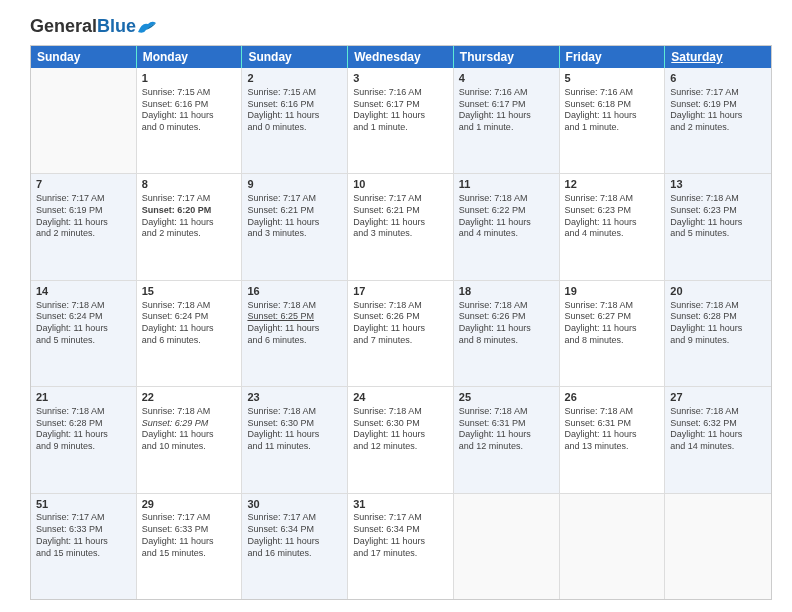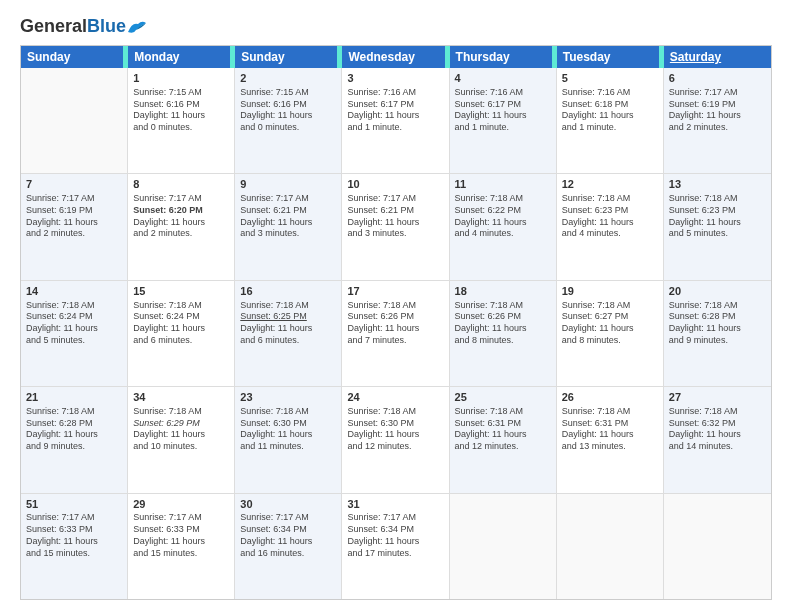--- a/index.html
+++ b/index.html
@@ -6,21 +6,21 @@
     body {
       font-family: Arial, sans-serif;
       background: #fff;
       width: 792px;
       height: 612px;
       overflow: hidden;
     }
     .page {
       width: 792px;
       height: 612px;
-      padding: 16px 20px 12px 20px;
+      padding: 16px 20px 12px 30px;
       display: flex;
       flex-direction: column;
     }
     .header {
       display: flex;
       justify-content: space-between;
       align-items: flex-start;
       margin-bottom: 8px;
     }
     .logo {
@@ -55,21 +55,21 @@
       display: grid;
       grid-template-columns: repeat(7, 1fr);
       background: #2a6fc9;
     }
     .cal-header-cell {
       color: #fff;
       font-size: 12px;
       font-weight: bold;
       padding: 4px 6px;
       text-align: left;
-      border-right: 5px solid #5eead4;
+      border-right: 1px solid #5eead4;
     }
     .cal-header-cell:last-child { border-right: none; text-decoration: underline; }
     .cal-body {
       flex: 1;
       display: flex;
       flex-direction: column;
     }
     .cal-row {
       display: grid;
       grid-template-columns: repeat(7, 1fr);
@@ -122,21 +122,21 @@
     </div>
   </div>
 
   <div class="calendar">
     <div class="cal-header">
     <div class="cal-header-cell">Sunday</div>
         <div class="cal-header-cell">Monday</div>
         <div class="cal-header-cell">Sunday</div>
         <div class="cal-header-cell">Wednesday</div>
         <div class="cal-header-cell">Thursday</div>
-        <div class="cal-header-cell">Tuesday</div>
+        <div class="cal-header-cell">Friday</div>
         <div class="cal-header-cell">Saturday</div>
       </div>
     <div class="cal-body">
     <div class="cal-row">
           <div class="cal-cell empty"></div>
           <div class="cal-cell">
             <span class="day-num">1</span>
             <div class="cell-text">
               <span style="display: block;">Sunrise: 7:15 AM</span>
               <span style="display: block;">Sunset: 6:16 PM</span>
@@ -324,21 +324,21 @@
           <div class="cal-cell shade">
             <span class="day-num">21</span>
             <div class="cell-text">
               <span style="display: block;">Sunrise: 7:18 AM</span>
               <span style="display: block;">Sunset: 6:28 PM</span>
               <span style="display: block;">Daylight: 11 hours</span>
               <span style="display: block;">and 9 minutes.</span>
             </div>
           </div>
           <div class="cal-cell">
-            <span class="day-num">34</span>
+            <span class="day-num">22</span>
             <div class="cell-text">
               <span style="display: block;">Sunrise: 7:18 AM</span>
               <span style="display: block; font-style: italic;">Sunset: 6:29 PM</span>
               <span style="display: block;">Daylight: 11 hours</span>
               <span style="display: block;">and 10 minutes.</span>
             </div>
           </div>
           <div class="cal-cell shade">
             <span class="day-num">23</span>
             <div class="cell-text">

